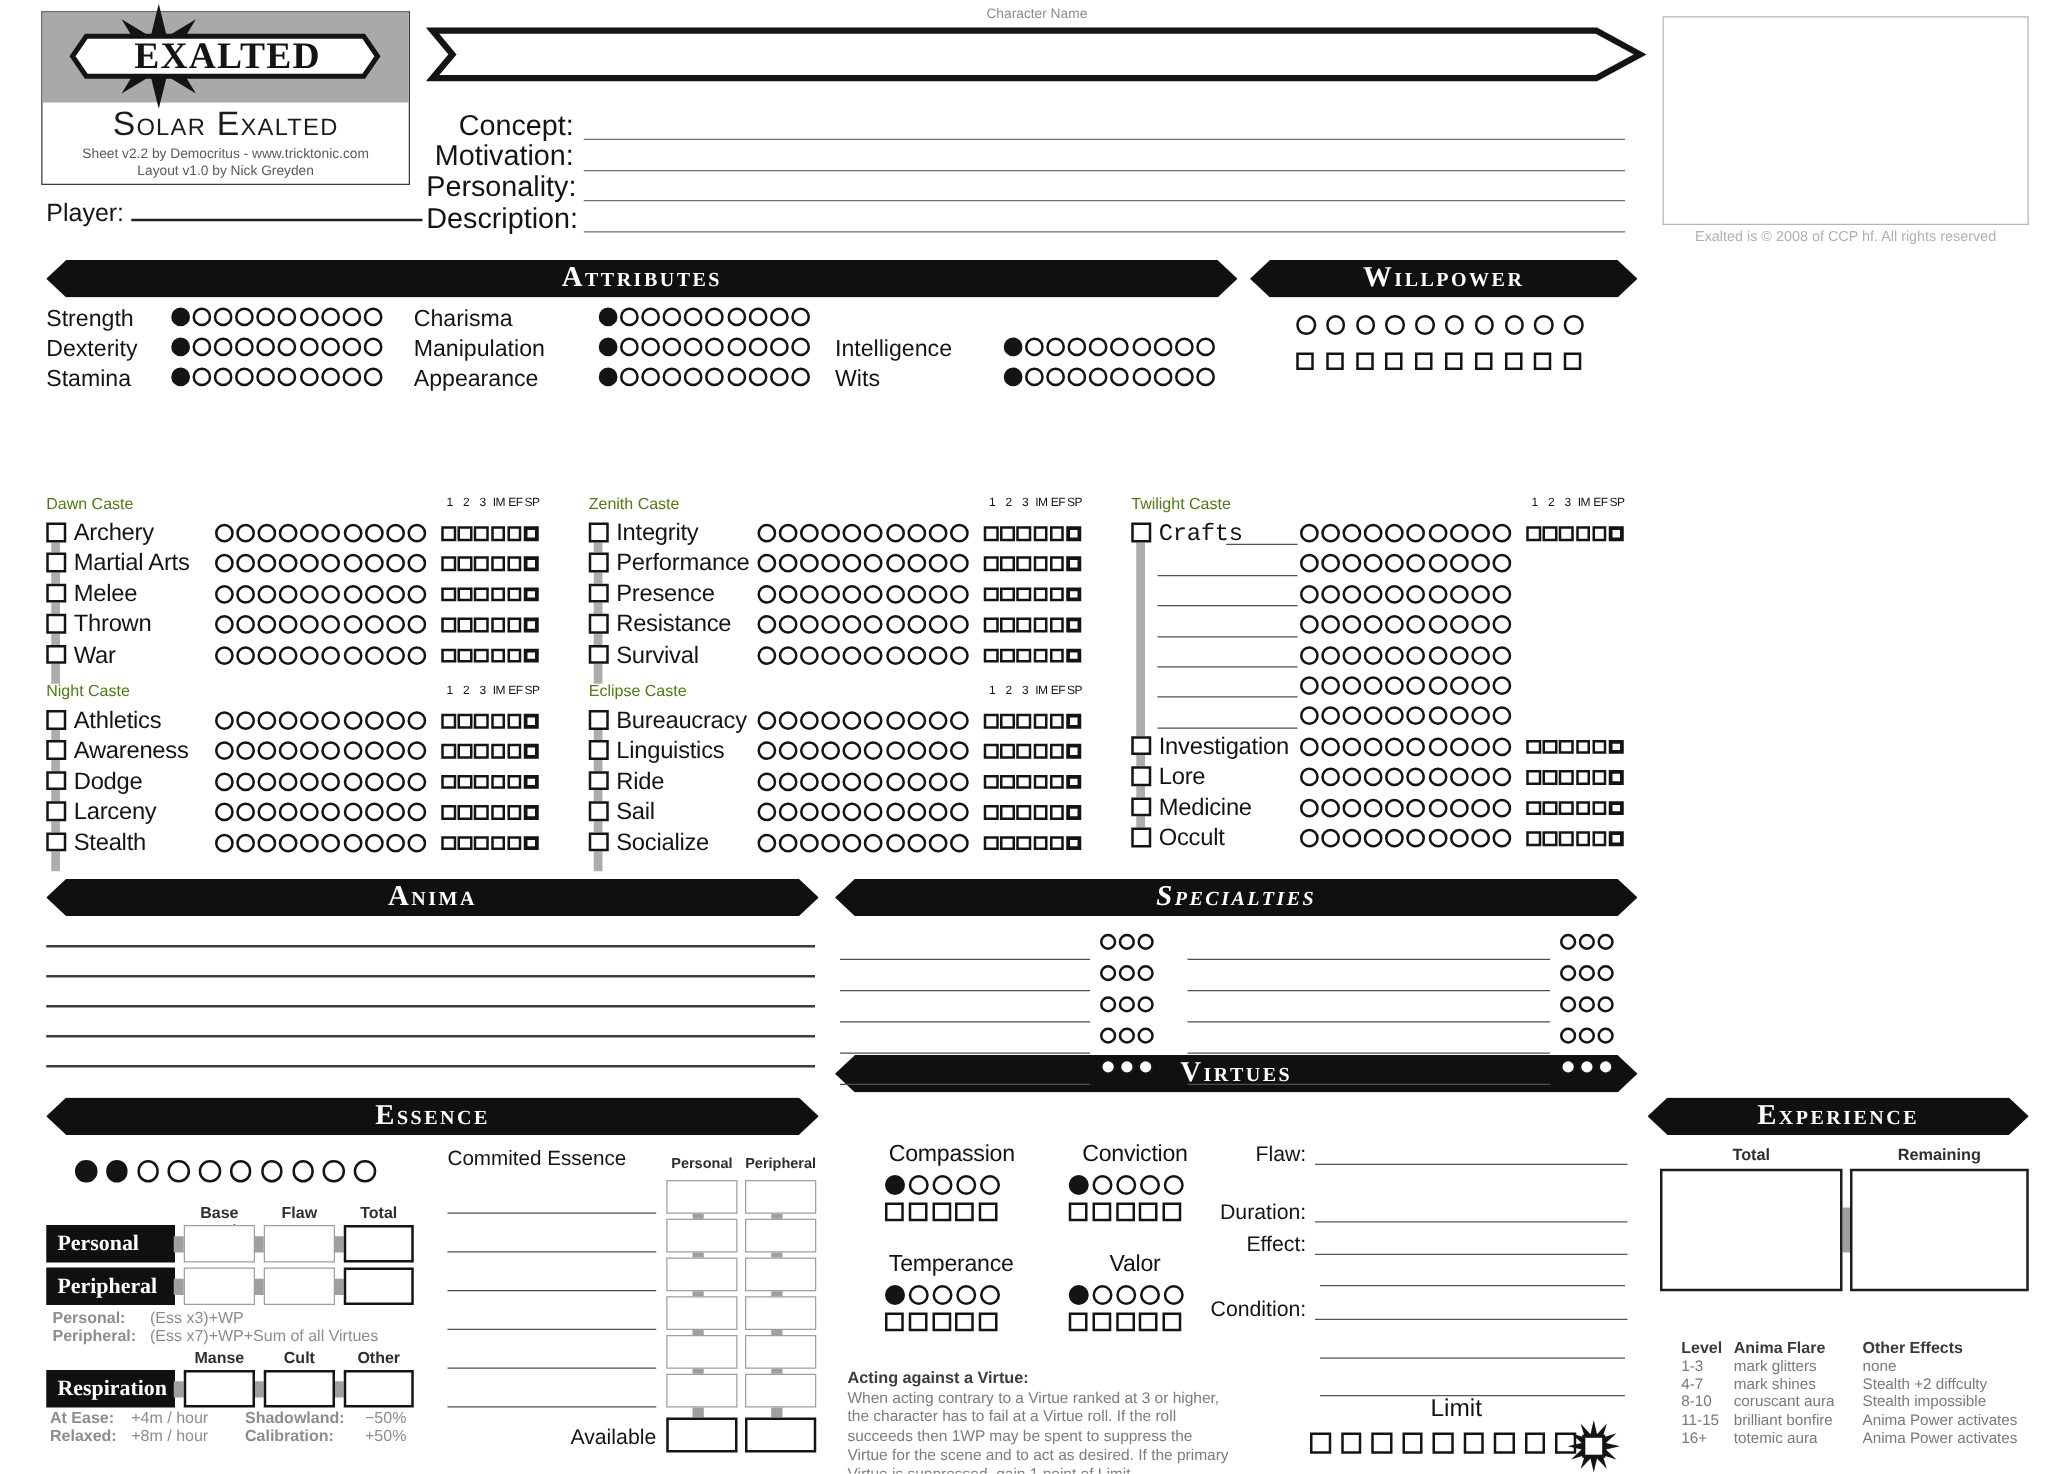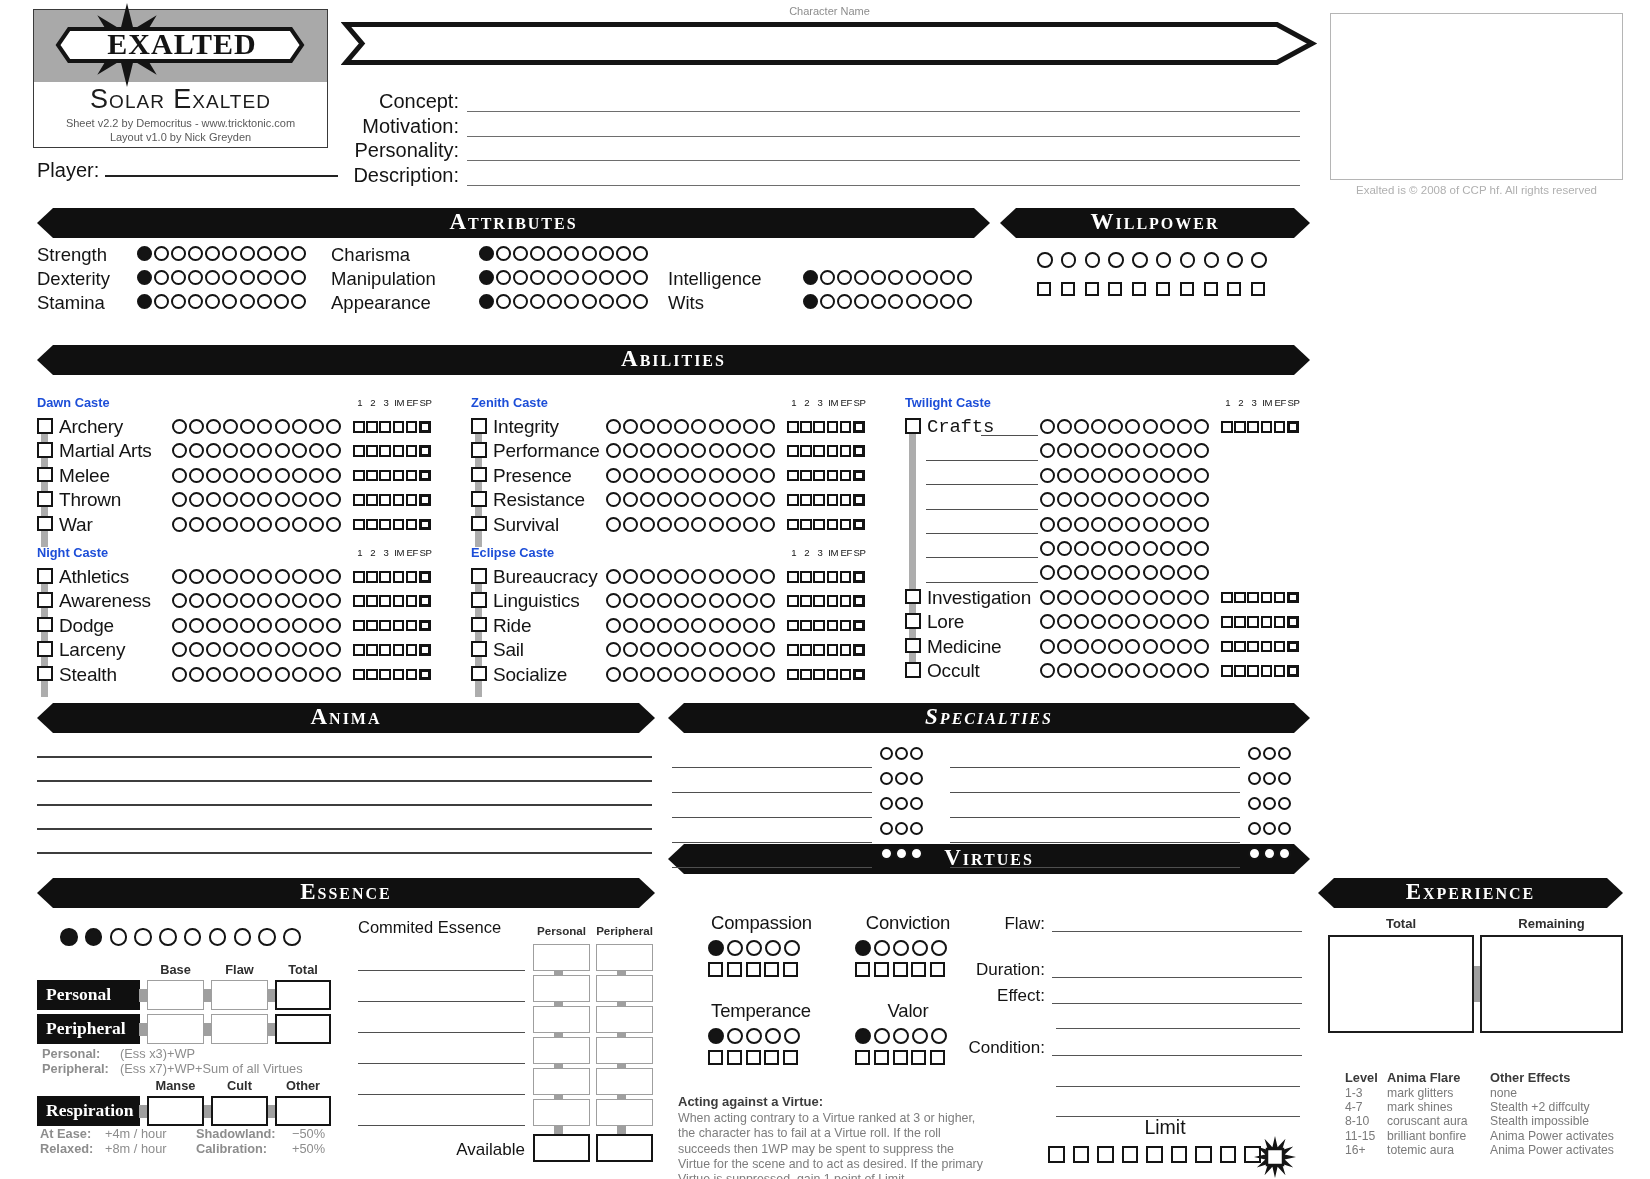--- a/index.html
+++ b/index.html
@@ -29,31 +29,31 @@
   .logo-box{position:absolute;left:33px;top:9px;width:295px;height:139px;border:1.6px solid #3a3a3a;background:#fff;}
   .logo-band{position:absolute;left:0;top:0;width:100%;height:72px;background:#a9a9a9;}
   .logo-svg{position:absolute;left:21px;top:-6px;overflow:visible;}
   .game-line{position:absolute;top:76px;width:100%;text-align:center;font-size:27px;font-variant:small-caps;letter-spacing:1px;color:#1c1c1c;line-height:1;}
   .credit{position:absolute;width:100%;text-align:center;font-size:11px;color:#5a5a5a;}
   .player-row{position:absolute;left:37px;top:157px;font-size:20px;}
   .player-line{display:inline-block;width:233px;border-bottom:2px solid #222;height:20px;margin-left:6px;}
   .charname-label{position:absolute;left:341px;top:5px;width:977px;text-align:center;font-size:11px;color:#8d8d8d;}
   .name-banner{position:absolute;left:341px;top:20px;}
   .cfield{position:absolute;left:341px;width:959px;height:24px;display:flex;align-items:flex-end;}
-  .cflabel{width:126px;text-align:right;font-size:20px;padding-right:8px;line-height:1.05;white-space:nowrap;}
+  .cflabel{width:126px;text-align:right;font-size:23px;padding-right:8px;line-height:1.05;white-space:nowrap;}
   .cfline{flex:1;border-bottom:1.6px solid #6e6e6e;}
   .portrait{position:absolute;left:1330px;top:13px;width:293px;height:167px;border:1.6px solid #b5b5b5;background:#fff;}
   .copyright{position:absolute;left:1330px;top:184px;width:293px;text-align:center;font-size:11.5px;color:#b0b0b0;}
 
   .attr-col{position:absolute;width:330px;height:76px;}
   .attr-row{position:absolute;left:0;width:330px;height:24px;}
   .attr-label{position:absolute;left:0;top:1px;font-size:18.5px;white-space:nowrap;}
 
   .abil-col{position:absolute;width:398px;height:300px;}
-  .caste-label{position:absolute;left:0;font-size:12.8px;color:#1d4ed8;font-weight:bold;}
+  .caste-label{position:absolute;left:0;font-size:12.8px;color:#4d7c0f;}
   .marker-head{position:absolute;left:316px;width:80px;display:flex;}
   .marker-head span{width:13.2px;text-align:center;font-size:9.6px;color:#141414;letter-spacing:-0.4px;}
   .arow{position:absolute;left:0;width:398px;height:24.4px;}
   .arow .nm{position:absolute;left:22px;top:1px;font-size:19px;letter-spacing:-0.2px;white-space:nowrap;}
   .cb{position:absolute;left:0;top:3px;width:15.5px;height:15.5px;border:2.7px solid #141414;background:#fff;z-index:1;}
   .vbar{position:absolute;left:4px;width:7px;background:#adadad;z-index:0;}
   .wline{position:absolute;border-top:1.7px solid #4f4f4f;height:0;}
 
   .aline{position:absolute;left:0;width:615px;border-top:2px solid #3d3d3d;}
   .spec-col{position:absolute;}
@@ -138,21 +138,20 @@
   <div class="cfield" style="top:161.8px;">
     <span class="cflabel">Description:</span>
       <span class="cfline"></span>
   </div>
 
   <div class="portrait"></div>
   <div class="copyright">Exalted is © 2008 of CCP hf.  All rights reserved</div>
 
   <div class="banner" style="left:37px;top:208px;width:953px;">Attributes</div>
   <div class="banner" style="left:1000px;top:208px;width:310px;">Willpower</div>
-  <div class="banner" style="left:37px;top:345px;width:1273px;">Abilities</div>
   <div class="banner" style="left:37px;top:703px;width:618px;">Anima</div>
   <div class="banner" style="left:668px;top:703px;width:642px;font-style:italic;">Specialties</div>
   <div class="banner" style="left:37px;top:878px;width:618px;">Essence</div>
   <div class="banner" style="left:668px;top:844px;width:642px;">Virtues</div>
   <div class="banner" style="left:1318px;top:878px;width:305px;">Experience</div>
 
   <div class="attr-col" style="left:37px;top:243px;">
       <div class="attr-row" style="top: 0px;">
         <span class="attr-label">Strength</span>
         <span class="dtrack" style="position: absolute; left: 100px; top: 3px;"><span class="dot d15 filled"></span><span class="dot d15"></span><span class="dot d15"></span><span class="dot d15"></span><span class="dot d15"></span><span class="dot d15"></span><span class="dot d15"></span><span class="dot d15"></span><span class="dot d15"></span><span class="dot d15"></span></span>

